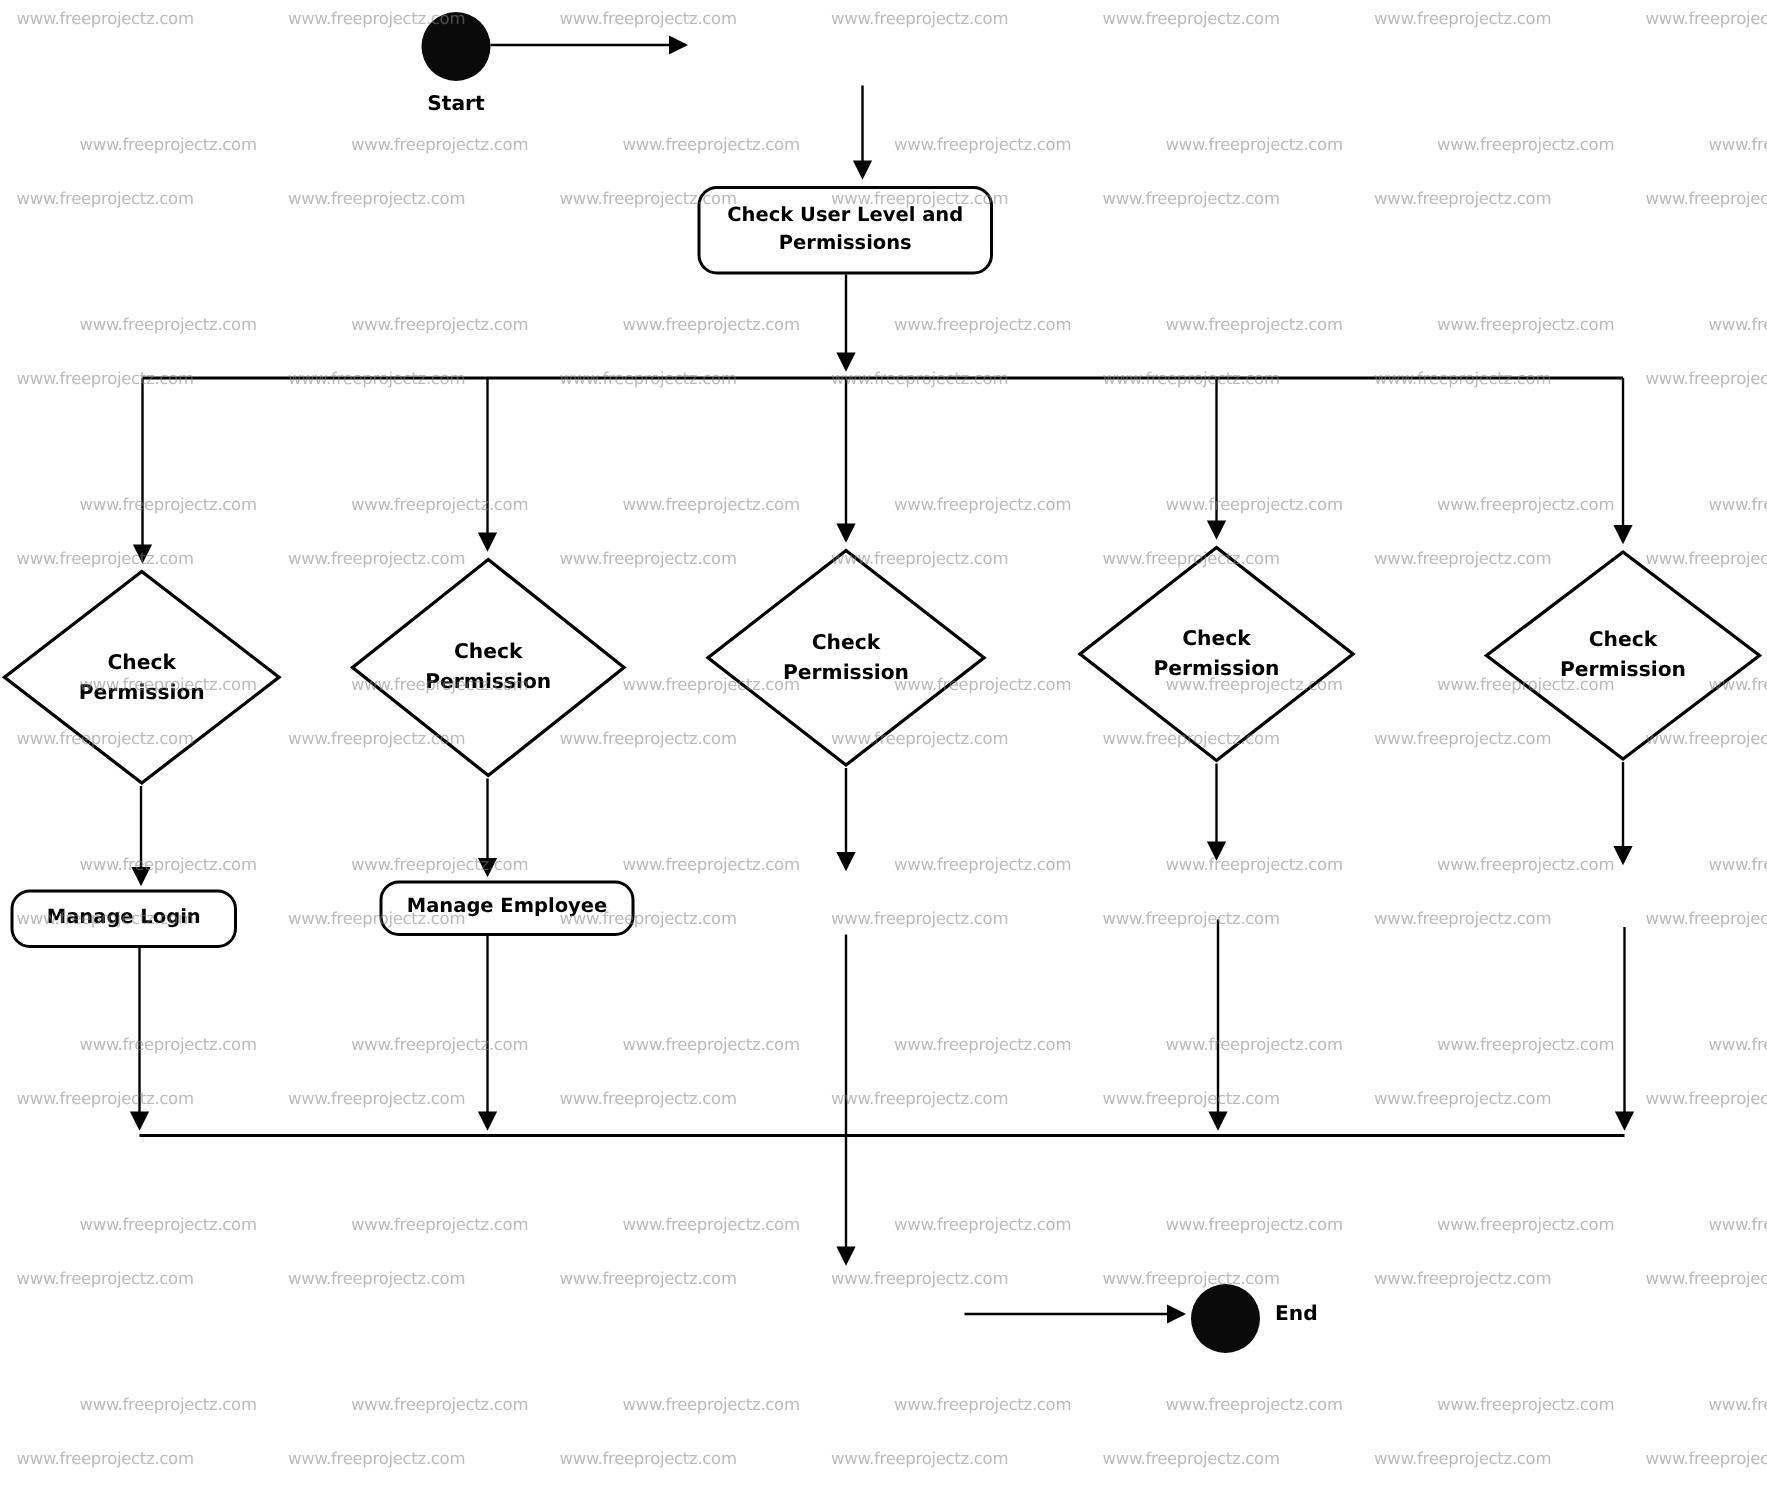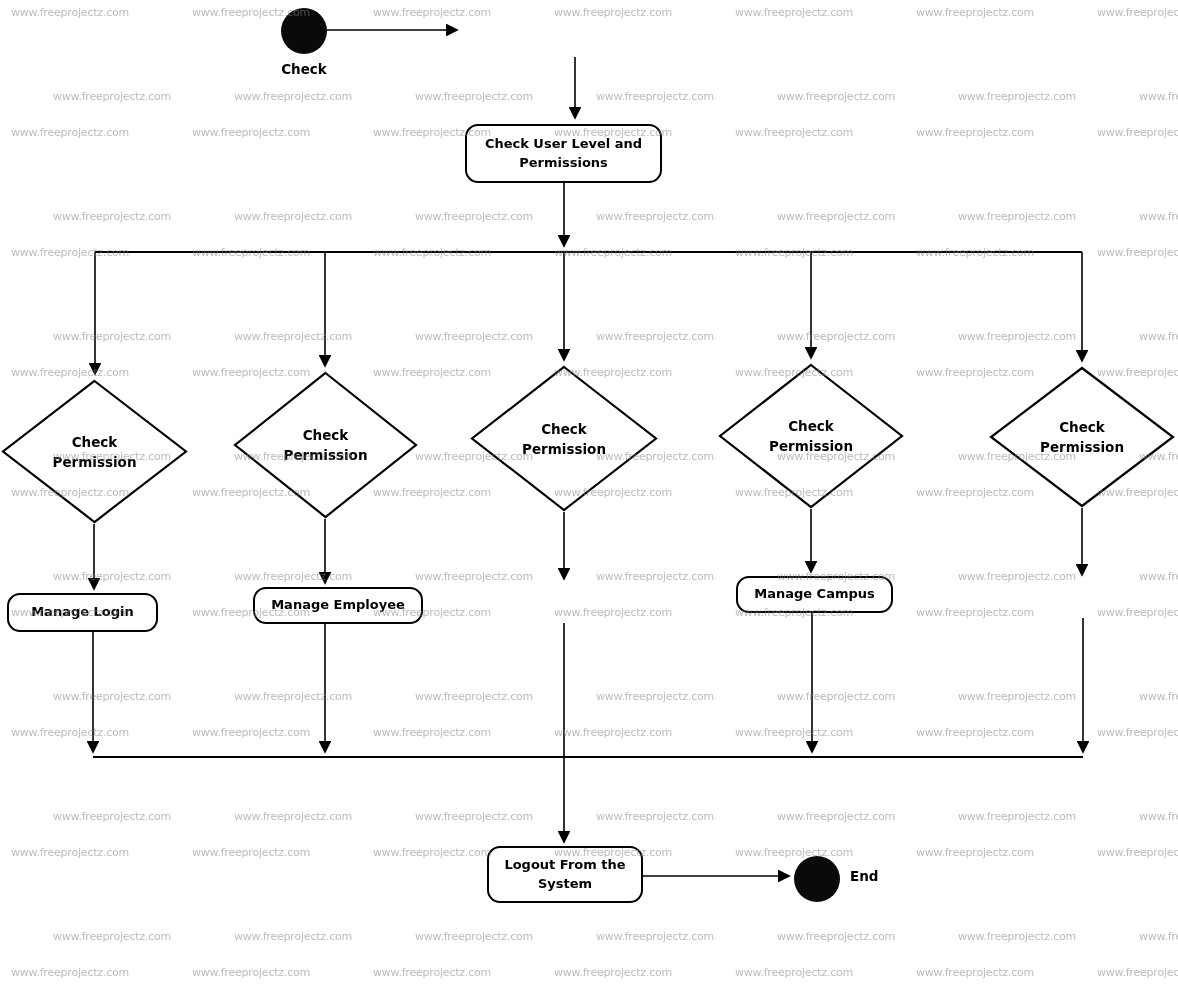--- a/index.html
+++ b/index.html
@@ -141,21 +141,21 @@
 
       <line class="thick" x1="93" y1="757" x2="1083" y2="757"></line>
 
       <line class="thin" x1="564" y1="623" x2="564" y2="842" marker-end="url(#arrow)"></line>
 
       <line class="thin" x1="643" y1="876" x2="789" y2="876" marker-end="url(#arrow)"></line>
     </g>
   </svg>
 
   <div class="node terminal" style="left:281px; top:8px; width:46px; height:46px;"></div>
-  <div class="terminal-label" style="left:274px; top:61px; width:60px;">Check</div>
+  <div class="terminal-label" style="left:274px; top:61px; width:60px;">Start</div>
 
 
   <div class="node activity" style="left:465px; top:124px; width:197px; height:59px;">Check User Level and Permissions</div>
 
   <div class="decision" style="left:1px; top:379px; width:187px; height:145px;">
     <svg width="187" height="145">
       <polygon points="93.5,2 185,72.5 93.5,143 2,72.5" fill="#ffffff" stroke="#000000" stroke-width="2.2"></polygon>
     </svg>
     <div class="decision-label">Check Permission</div>
   </div>
@@ -183,23 +183,21 @@
 
   <div class="decision" style="left:989px; top:366px; width:186px; height:142px;">
     <svg width="186" height="142">
       <polygon points="93,2 184,71 93,140 2,71" fill="#ffffff" stroke="#000000" stroke-width="2.2"></polygon>
     </svg>
     <div class="decision-label">Check Permission</div>
   </div>
 
   <div class="node activity" style="left:7px; top:593px; width:151px; height:39px;">Manage Login</div>
   <div class="node activity" style="left:253px; top:587px; width:170px; height:37px;">Manage Employee</div>
-  <div class="node activity" style="left:736px; top:576px; width:157px; height:37px;">Manage Campus</div>
-
-  <div class="node activity" style="left:487px; top:846px; width:156px; height:57px;">Logout From the System</div>
+
 
   <div class="node terminal" style="left:794px; top:856px; width:46px; height:46px;"></div>
   <div class="terminal-label" style="left:850px; top:868px; width:50px; text-align:left;">End</div>
 
 
   <div id="watermarks">
       <span class="wm" style="left: 11px; top: 6px; color: rgba(132, 132, 132, 0.55);">www.freeprojectz.com</span>
       <span class="wm" style="left: 192px; top: 6px; color: rgba(132, 132, 132, 0.55);">www.freeprojectz.com</span>
       <span class="wm" style="left: 373px; top: 6px; color: rgba(132, 132, 132, 0.55);">www.freeprojectz.com</span>
       <span class="wm" style="left: 554px; top: 6px; color: rgba(132, 132, 132, 0.55);">www.freeprojectz.com</span>

